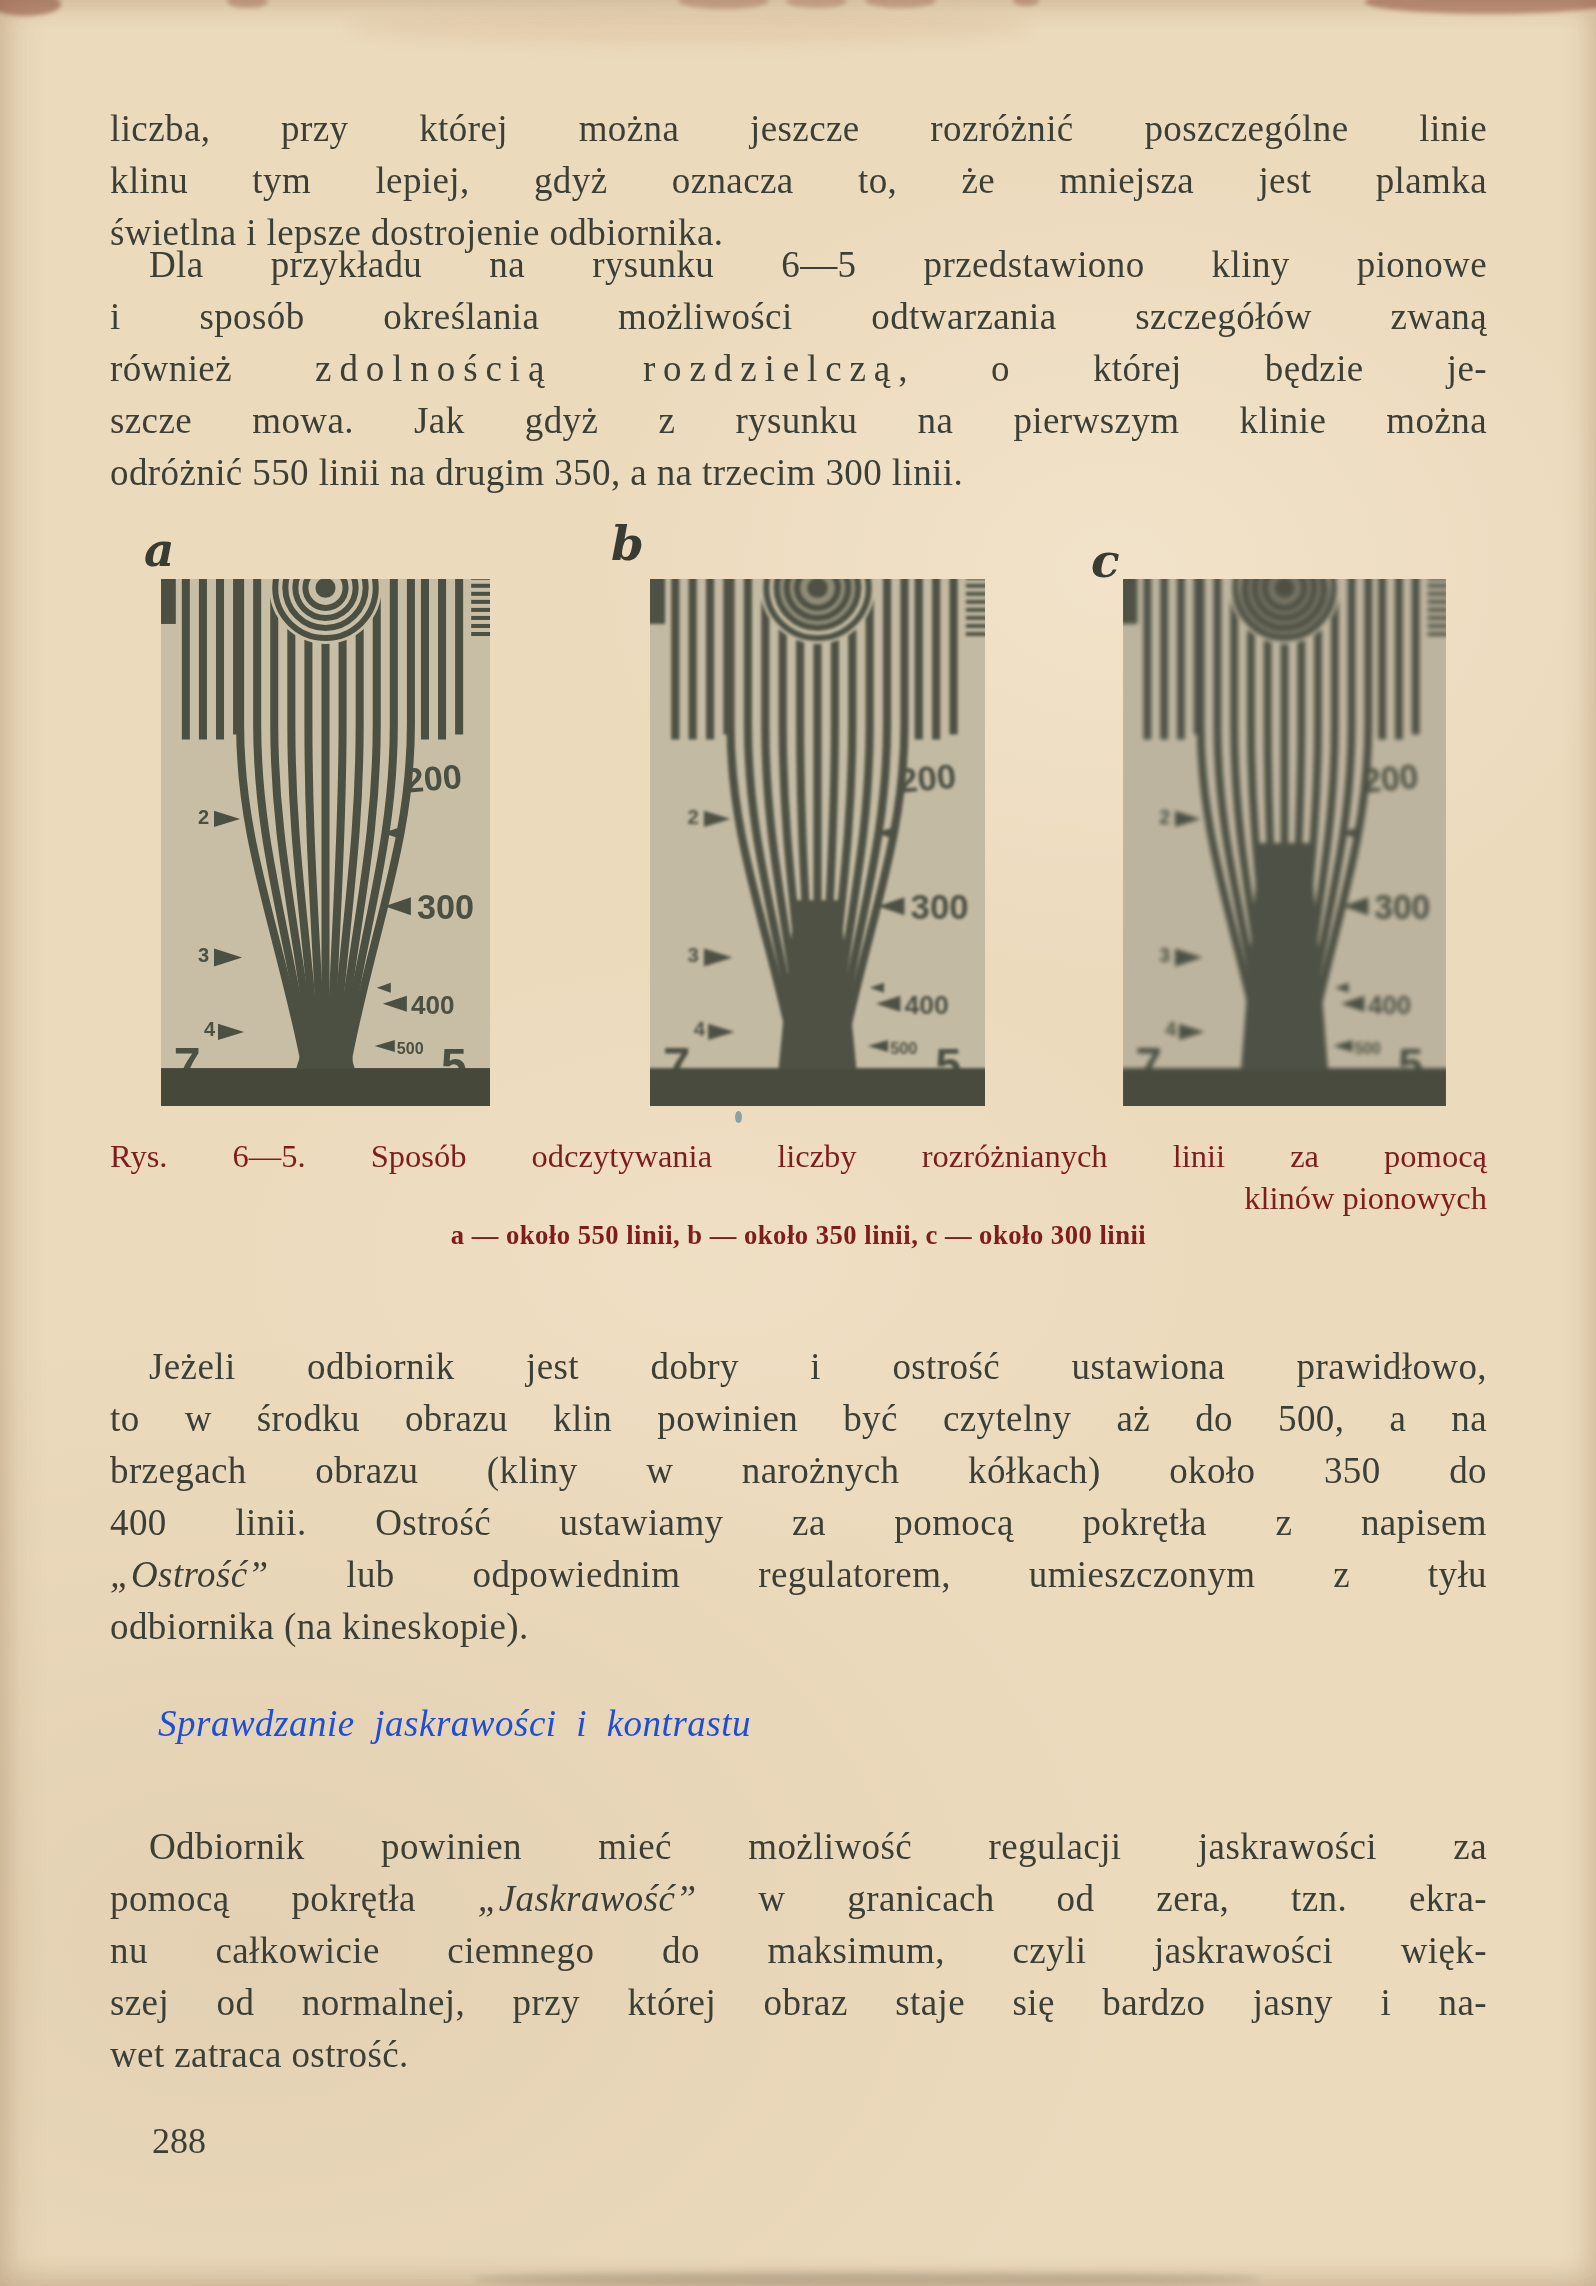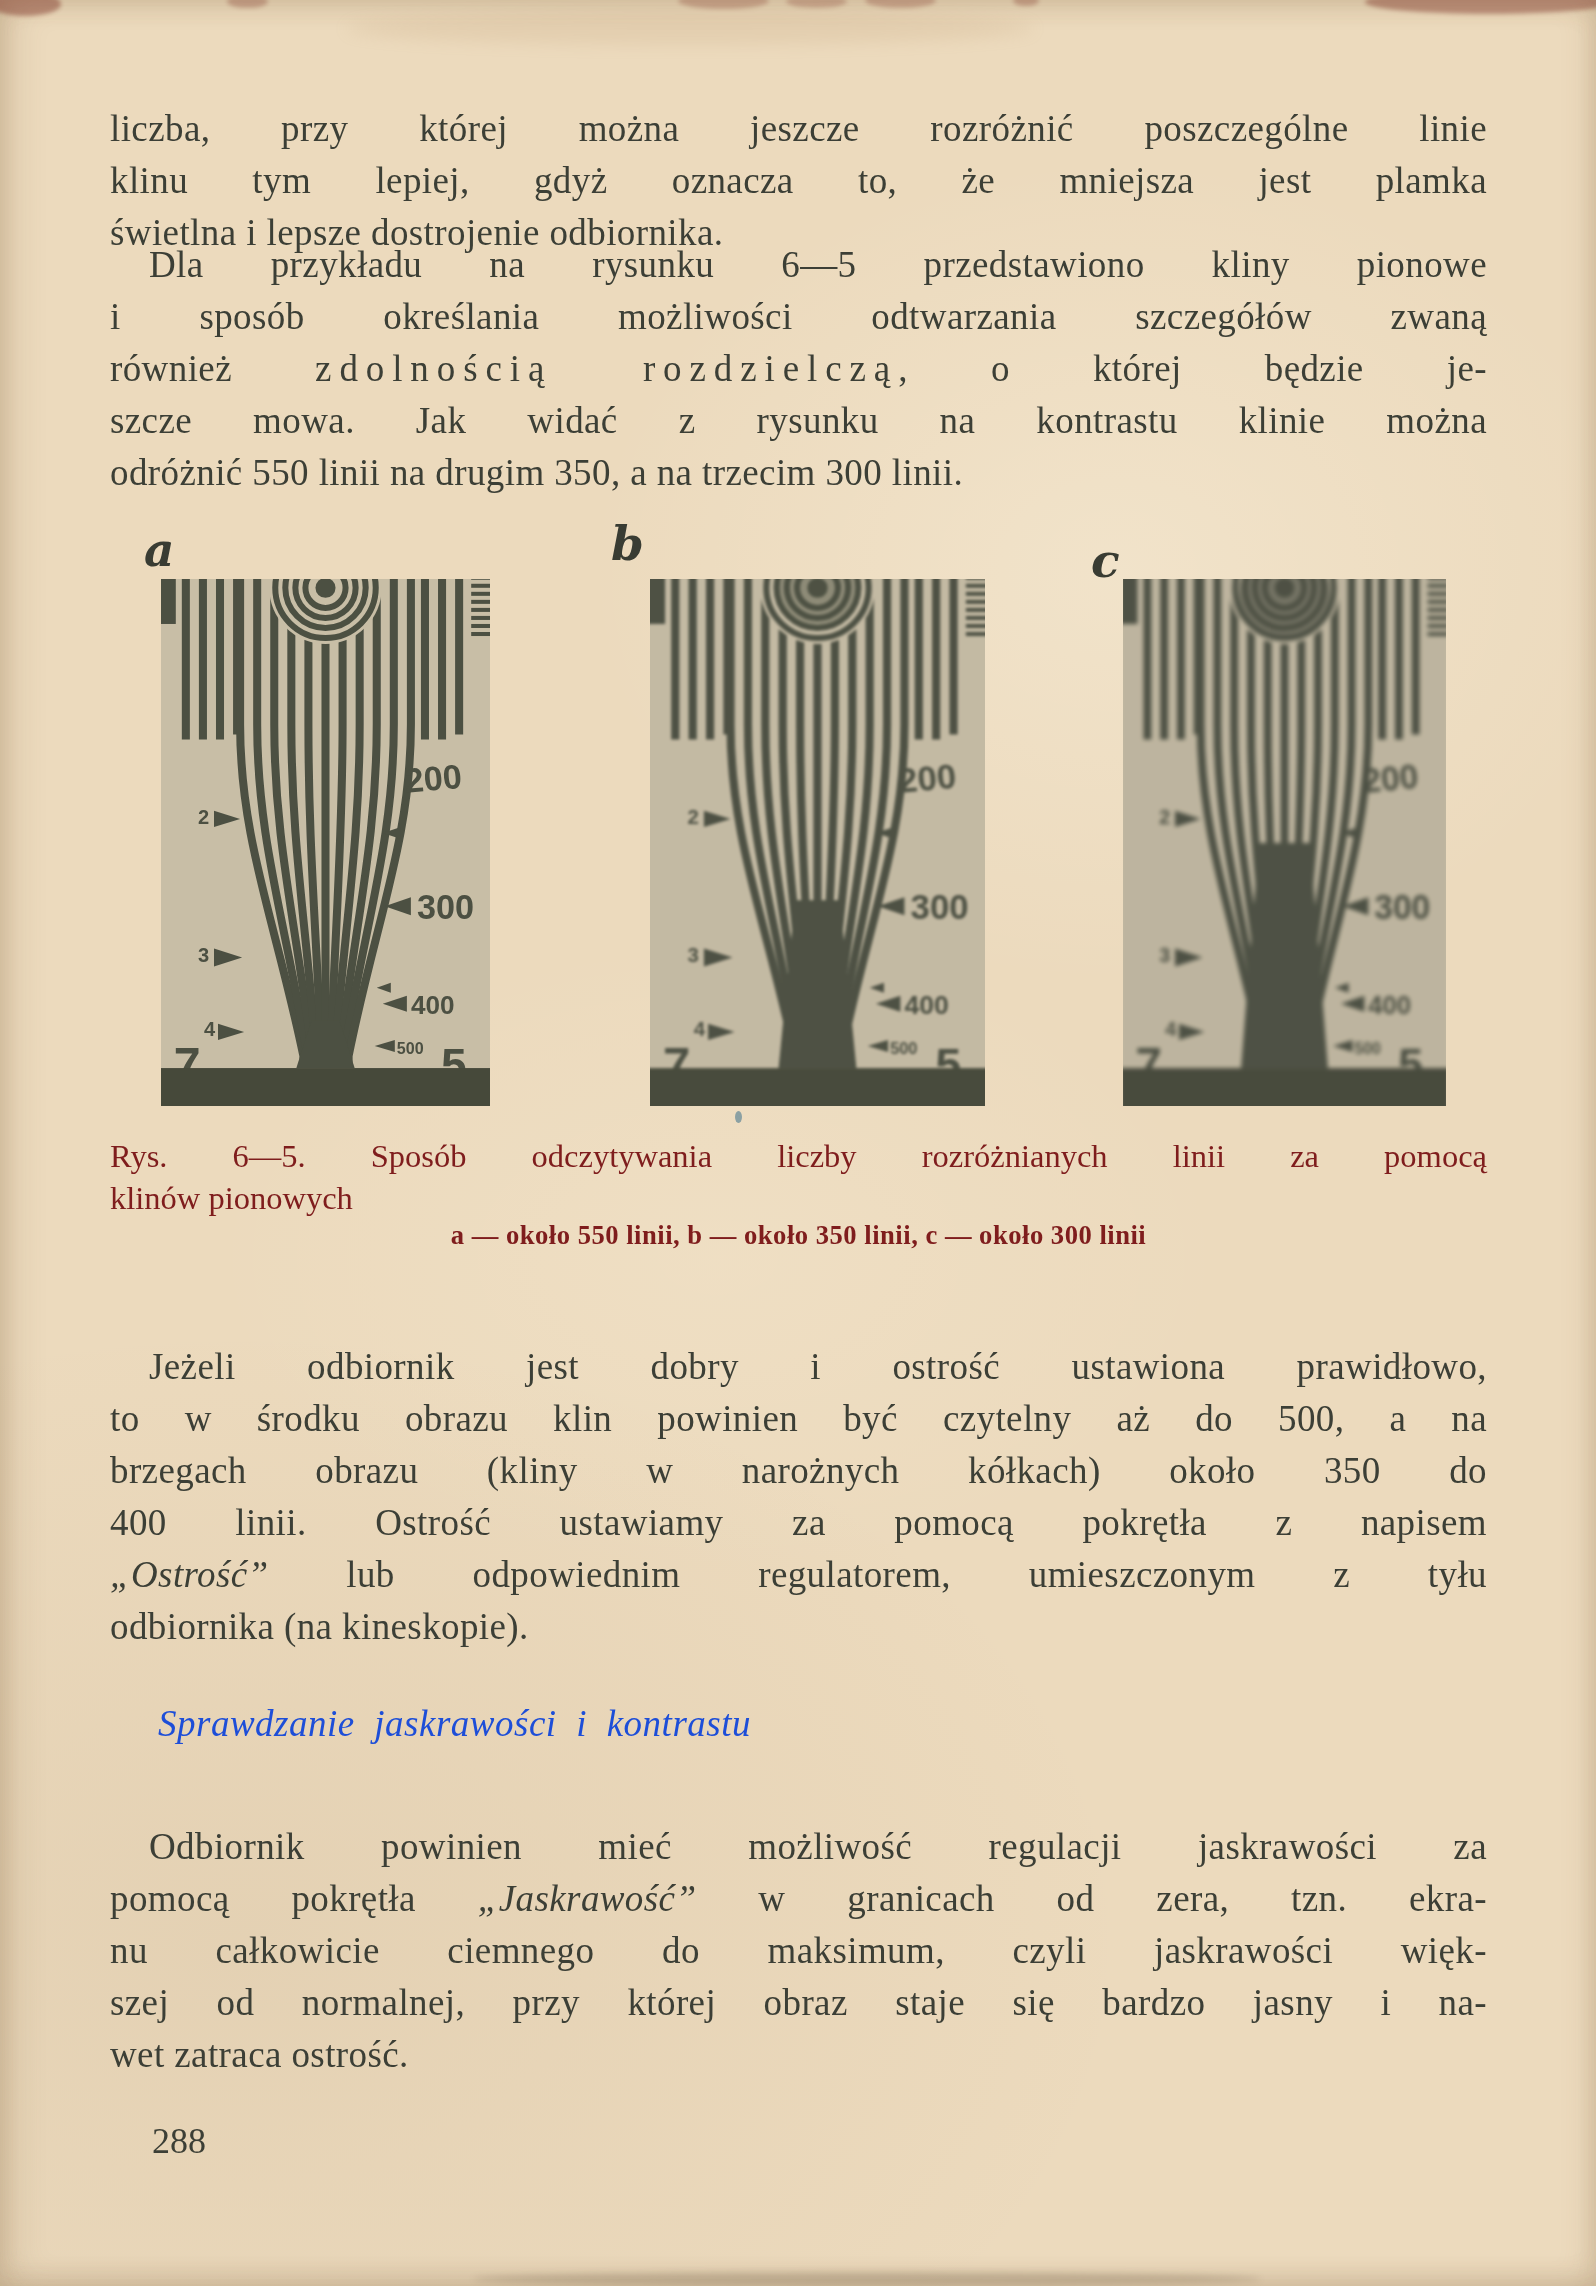--- a/index.html
+++ b/index.html
@@ -19,21 +19,21 @@
   .line.last{text-align-last:left;}
   .line.indent{text-indent:39px;}
   .sperren{letter-spacing:7.9px;}
   .it{font-style:italic;}
   #p1{top:59px;margin-top:44px;}
   #p2{top:239px;}
   #p3{top:1341px;}
   #p4{top:1821px;}
   #caption{position:absolute;left:110px;width:1377px;top:1133px;color:#7f1d1d;}
   #cap1{font-size:32.5px;line-height:47px;text-align:justify;text-align-last:justify;white-space:nowrap;}
-  #cap2{font-size:32.5px;line-height:37px;text-align:left;}
+  #cap2{font-size:32.5px;line-height:37px;text-align:right;}
   #cap3{font-size:26.6px;line-height:33px;text-align:center;font-weight:bold;letter-spacing:0.5px;margin-top:2px;}
   .figlabel{position:absolute;font-family:"DejaVu Serif",serif;font-style:italic;font-weight:bold;font-size:47px;color:#393c33;}
   #label-a{left:144px;top:522px;}
   #label-b{left:611px;top:516px;}
   #label-c{left:1091px;top:533px;}
   #heading{position:absolute;left:158px;top:1702px;font-size:37px;font-style:italic;color:#1d4ed8;word-spacing:9.9px;letter-spacing:0.5px;}
   #pagenum{position:absolute;left:152px;top:2120px;font-size:36px;}
   .photo{position:absolute;top:579px;height:527px;overflow:hidden;}
   .photo svg{width:100%;height:100%;display:block;transform:scale(1.02);}
   #photo-a{left:161px;width:329px;}
@@ -67,21 +67,21 @@
   <div class="para" id="p1">
     <div class="line">liczba, przy której można jeszcze rozróżnić poszczególne linie</div>
     <div class="line">klinu tym lepiej, gdyż oznacza to, że mniejsza jest plamka</div>
     <div class="line last">świetlna i lepsze dostrojenie odbiornika.</div>
   </div>
 
   <div class="para" id="p2">
     <div class="line indent">Dla przykładu na rysunku 6—5 przedstawiono kliny pionowe</div>
     <div class="line">i sposób określania możliwości odtwarzania szczegółów zwaną</div>
     <div class="line"><span>również </span><span class="sperren">zdolnością rozdzielczą</span><span>, o której będzie je-</span></div>
-    <div class="line">szcze mowa. Jak widać z rysunku na kontrastu klinie można</div>
+    <div class="line">szcze mowa. Jak gdyż z rysunku na pierwszym klinie można</div>
     <div class="line last">odróżnić 550 linii na drugim 350, a na trzecim 300 linii.</div>
   </div>
 
   <div class="figlabel" id="label-a">a</div>
   <div class="figlabel" id="label-b">b</div>
   <div class="figlabel" id="label-c">c</div>
 
   <div class="photo" id="photo-a">
     <svg viewBox="0 0 334 535" preserveAspectRatio="none">
       <rect x="0" y="0" width="334" height="535" fill="#c9bfa7"></rect>

